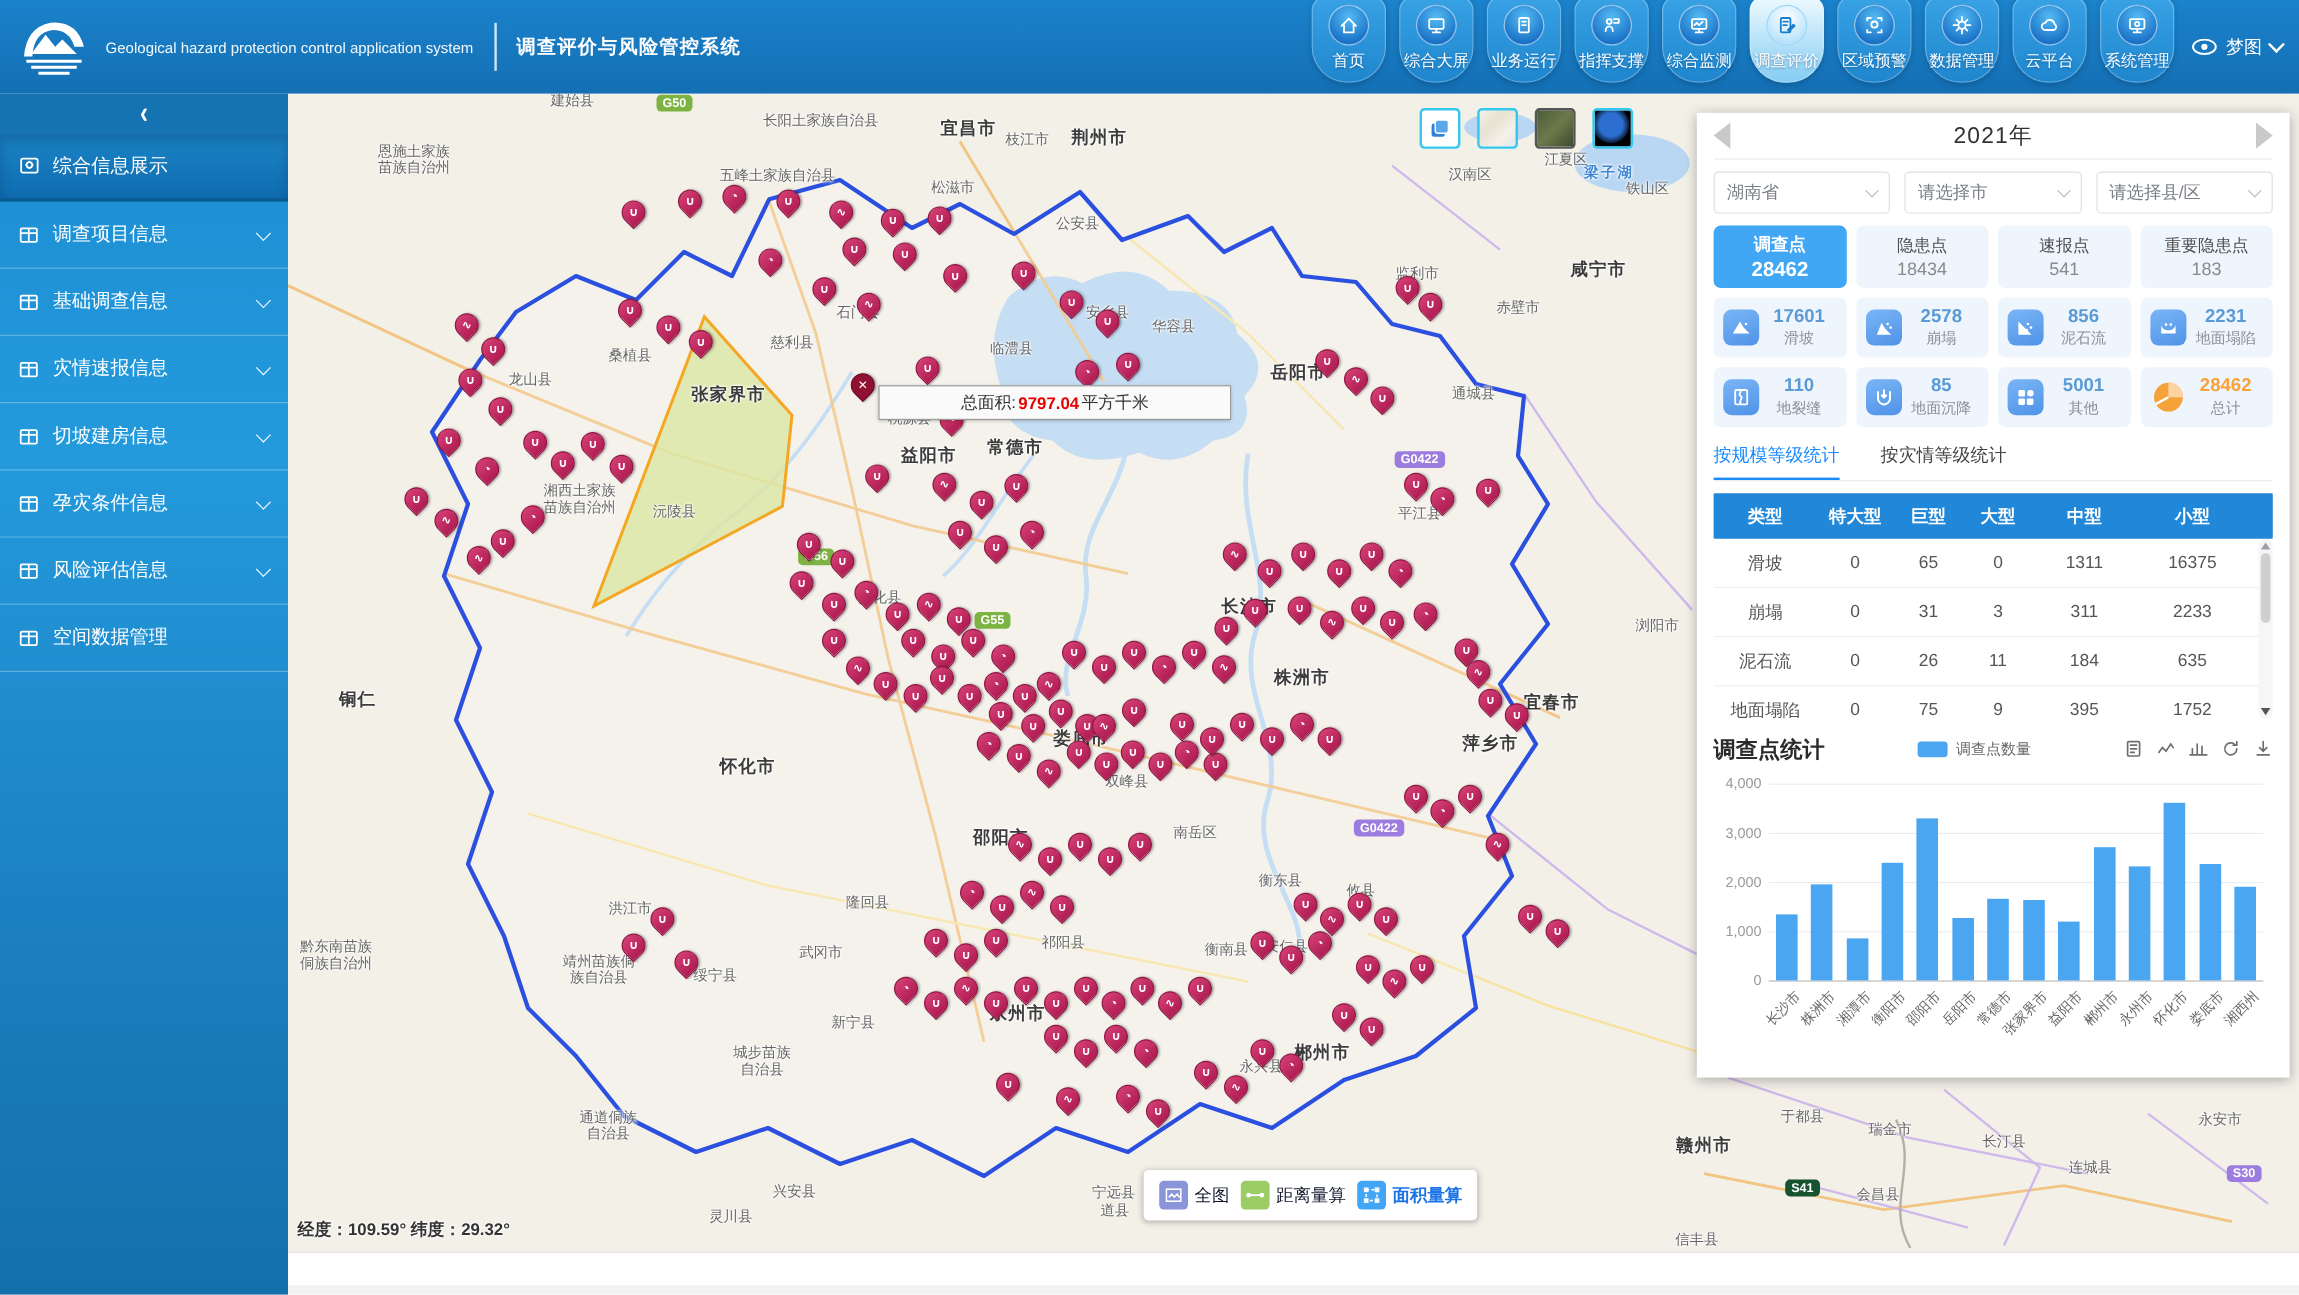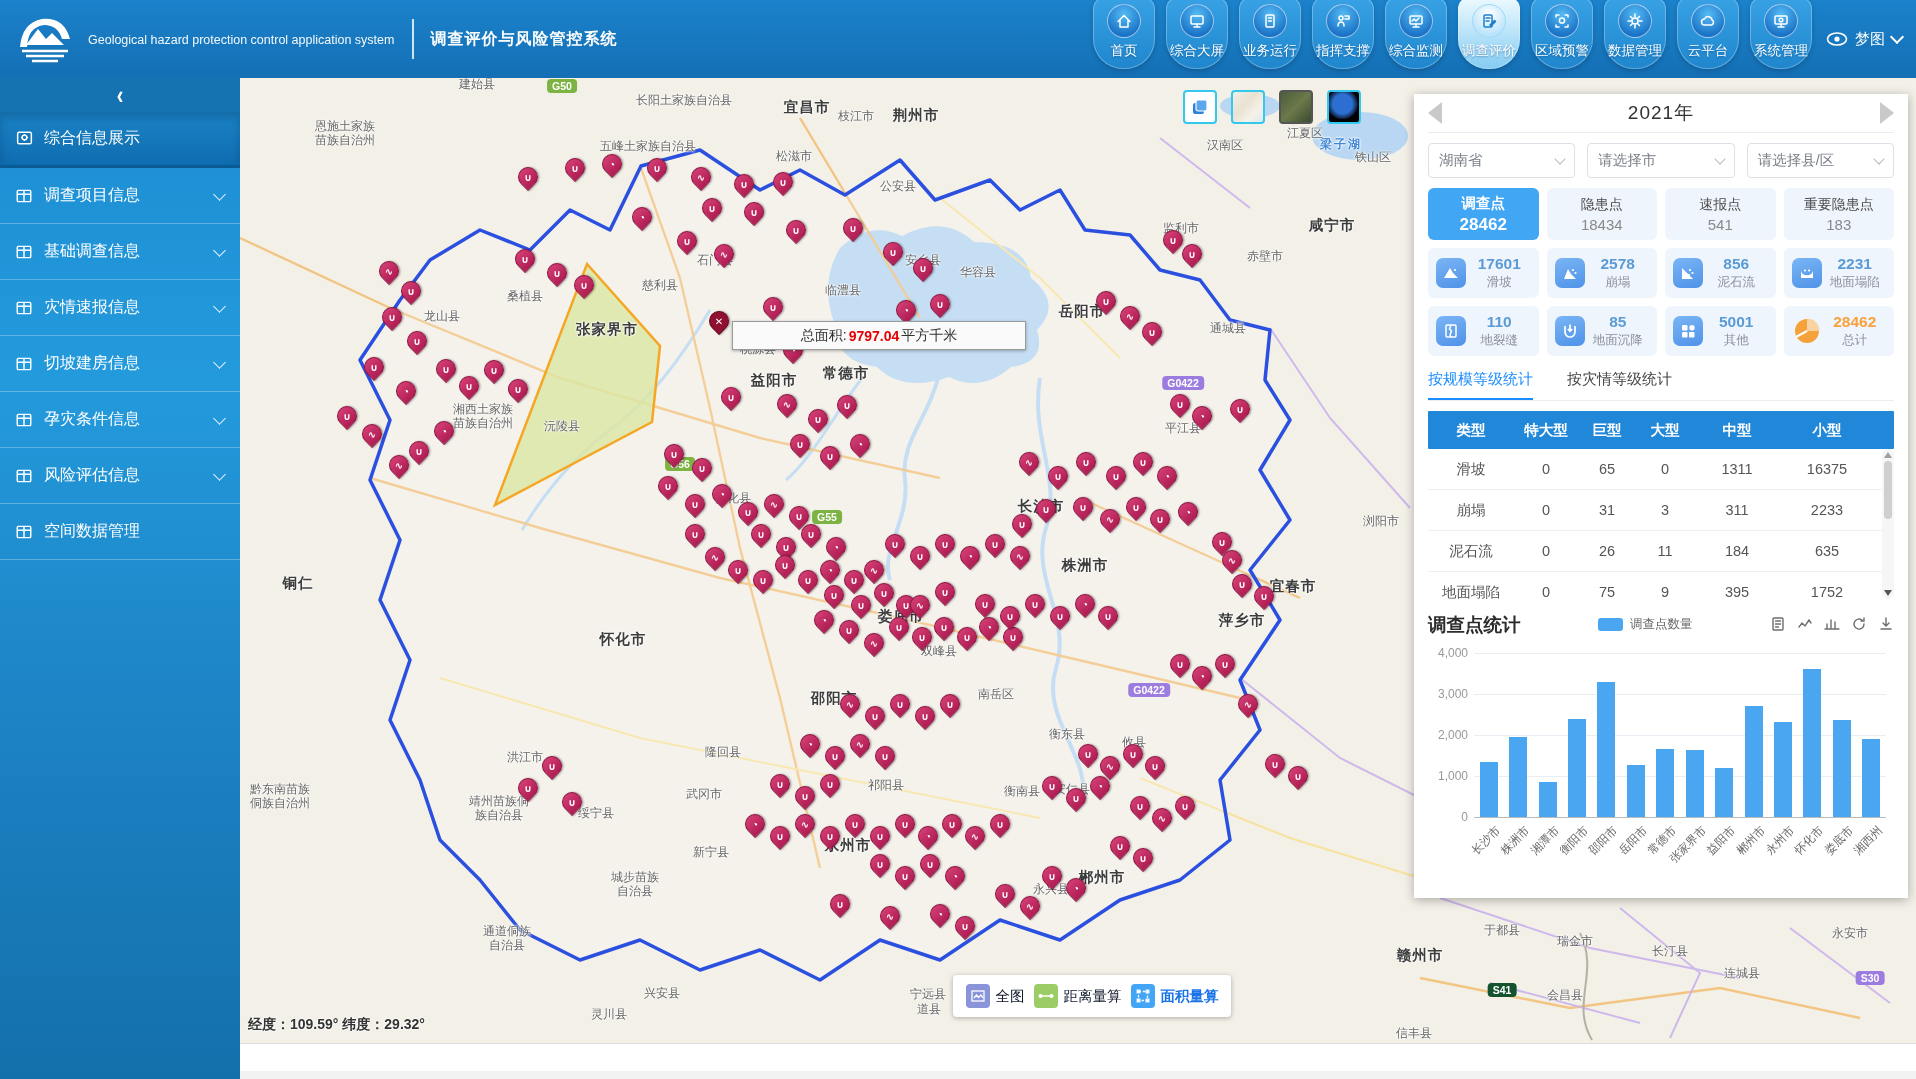--- a/index.html
+++ b/index.html
@@ -441,21 +441,21 @@
         <div class="maplabel county" style="left: 1141px; top: 443px;">浏阳市</div>
         <div class="maplabel county" style="left: 699px; top: 573px;">双峰县</div>
         <div class="maplabel county" style="left: 827px; top: 656px;">衡东县</div>
         <div class="maplabel county" style="left: 756px; top: 616px;">南岳区</div>
         <div class="maplabel county" style="left: 782px; top: 713px;">衡南县</div>
         <div class="maplabel county" style="left: 894px; top: 664px;">攸县</div>
         <div class="maplabel county" style="left: 832px; top: 711px;">安仁县</div>
         <div class="maplabel county" style="left: 811px; top: 811px;">永兴县</div>
         <div class="maplabel county" style="left: 646px; top: 707px;">祁阳县</div>
         <div class="maplabel county" style="left: 483px; top: 674px;">隆回县</div>
-        <div class="maplabel county" style="left: 464px; top: 716px;">武冈市</div>
+        <div class="maplabel county" style="left: 444px; top: 716px;">武冈市</div>
         <div class="maplabel county" style="left: 356px; top: 735px;">绥宁县</div>
         <div class="maplabel county" style="left: 285px; top: 679px;">洪江市</div>
         <div class="maplabel county" style="left: 471px; top: 774px;">新宁县</div>
         <div class="maplabel county" style="left: 259px; top: 730px;">靖州苗族侗
 族自治县</div>
         <div class="maplabel county" style="left: 267px; top: 860px;">通道侗族
 自治县</div>
         <div class="maplabel county" style="left: 395px; top: 806px;">城步苗族
 自治县</div>
         <div class="maplabel county" style="left: 689px; top: 931px;">道县</div>

